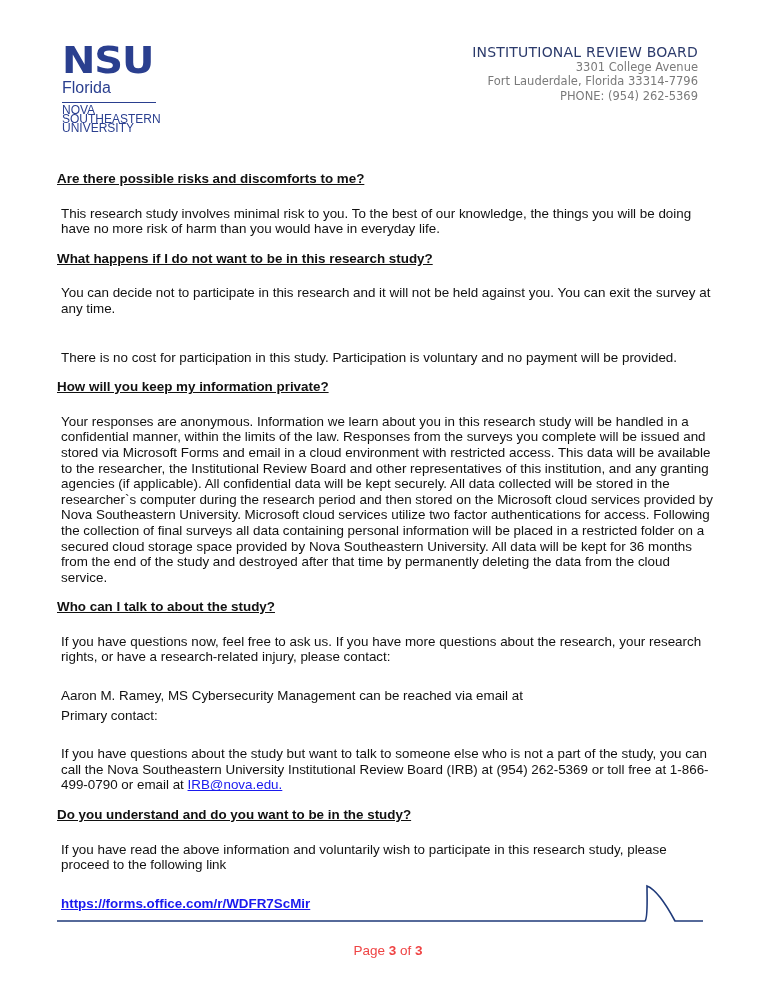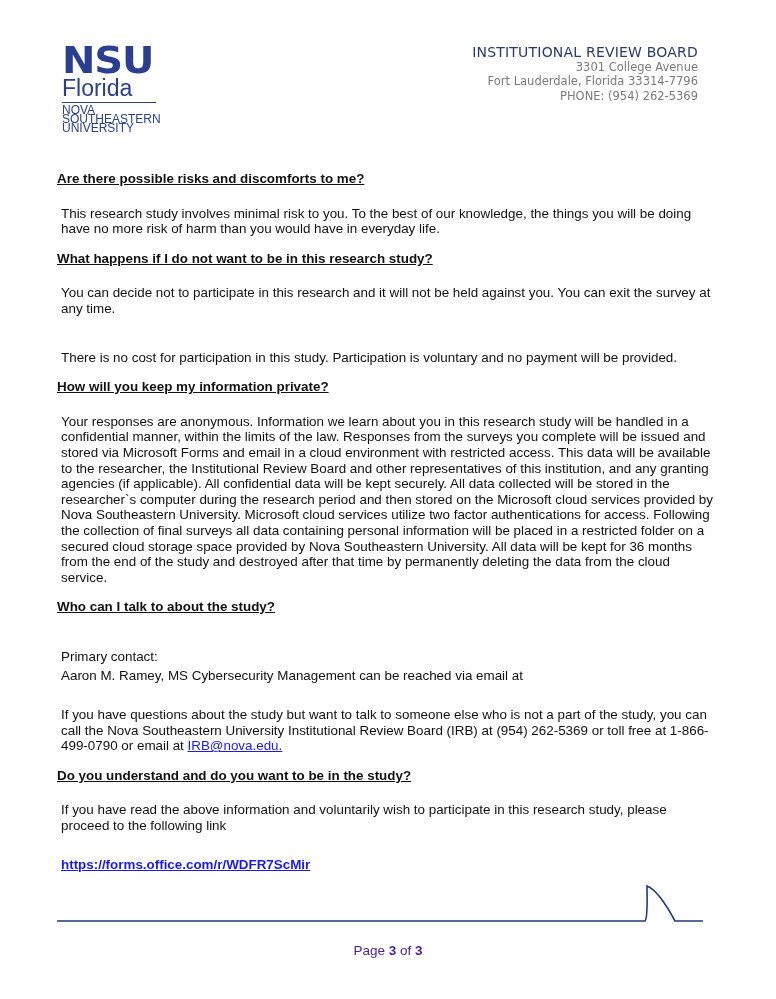--- a/index.html
+++ b/index.html
@@ -7,21 +7,21 @@
     width: 776px; height: 999px; position: relative; overflow: hidden;
     font-family: "Liberation Sans", sans-serif; color: #111111;
   }
   .logo { position: absolute; left: 62px; top: 44px; width: 110px; }
   .logo-nsu {
     font-family: "DejaVu Sans", sans-serif; font-weight: bold;
     font-size: 37px; line-height: 34px; color: #2a3f8f; letter-spacing: -1px;
     transform: scaleX(1.08); transform-origin: left;
   }
   .logo-florida {
-    font-family: "Liberation Sans", sans-serif; font-size: 23px;
+    font-family: "Liberation Sans", sans-serif; font-size: 16px;
     line-height: 20px; color: #2a3f8f; margin-top: 0px;
   }
   .logo-rule { width: 94px; height: 1px; background: #2a3f8f; margin: 4px 0 3px 0; }
   .logo-univ {
     font-family: Liberation Sans, sans-serif; font-size: 12px;
     line-height: 9px; color: #2a3f8f;
   }
   .irb {
     position: absolute; right: 78px; top: 45px; text-align: right;
     font-family: "DejaVu Sans", sans-serif; color: #7a7a7a;
@@ -37,21 +37,21 @@
     font-size: 13.4px;
   }
   .p { margin: 4px; }
   .gap-h { height: 15px; }
   .gap-p { height: 10px; }
   a.link { color: #1a1aee; text-decoration: underline; }
   a.bold-link { color: #1a1aee; text-decoration: underline; font-weight: bold; }
   .footer-line { position: absolute; left: 55px; top: 880px; width: 650px; height: 50px; }
   .page-num {
     position: absolute; left: 0; right: 0; top: 943px; text-align: center;
-    font-family: "Liberation Sans", sans-serif; font-size: 13.5px; color: #4c1d95;
+    font-family: "Liberation Sans", sans-serif; font-size: 13.5px; color: #ef4444;
   }
 </style>
 </head>
 <body>
 
 <div class="logo">
   <div class="logo-nsu">NSU</div>
   <div class="logo-florida">Florida</div>
   <div class="logo-rule"></div>
   <div class="logo-univ">NOVA SOUTHEASTERN</div>
@@ -80,23 +80,24 @@
   <p class="p">There is no cost for participation in this study. Participation is voluntary and no payment will be provided.</p>
   <div class="gap-p"></div>
 
   <p class="h">How will you keep my information private?</p>
   <div class="gap-h"></div>
   <p class="p">Your responses are anonymous. Information we learn about you in this research study will be handled in a confidential manner, within the limits of the law. Responses from the surveys you complete will be issued and stored via Microsoft Forms and email in a cloud environment with restricted access. This data will be available to the researcher, the Institutional Review Board and other representatives of this institution, and any granting agencies (if applicable). All confidential data will be kept securely. All data collected will be stored in the researcher`s computer during the research period and then stored on the Microsoft cloud services provided by Nova Southeastern University. Microsoft cloud services utilize two factor authentications for access. Following the collection of final surveys all data containing personal information will be placed in a restricted folder on a secured cloud storage space provided by Nova Southeastern University. All data will be kept for 36 months from the end of the study and destroyed after that time by permanently deleting the data from the cloud service.</p>
   <div class="gap-p"></div>
 
   <p class="h">Who can I talk to about the study?</p>
   <div class="gap-h"></div>
+  <p class="p">If you have questions now, feel free to ask us.  If you have more questions about the research, your research rights, or have a research-related injury, please contact:</p>
   <div class="gap-h"></div>
+  <p class="p">Aaron M. Ramey, MS Cybersecurity Management can be reached via email at</p>
   <p class="p">Primary contact:</p>
-  <p class="p">Aaron M. Ramey, MS Cybersecurity Management can be reached via email at</p>
   <div class="gap-h"></div>
   <p class="p"><span>If you have questions about the study but want to talk to someone else who is not a part of the study, you can call the Nova Southeastern University Institutional Review Board (IRB) at (954) 262-5369 or toll free at 1-866-499-0790 or email at </span><a class="link" href="#">IRB@nova.edu.</a></p>
   <div class="gap-p"></div>
 
   <p class="h">Do you understand and do you want to be in the study?</p>
   <div class="gap-h"></div>
   <p class="p">If you have read the above information and voluntarily wish to participate in this research study, please proceed to the following link</p>
   <div class="gap-h"></div>
   <p class="p"><a class="bold-link" href="#">https://forms.office.com/r/WDFR7ScMir</a></p>
 </div>

